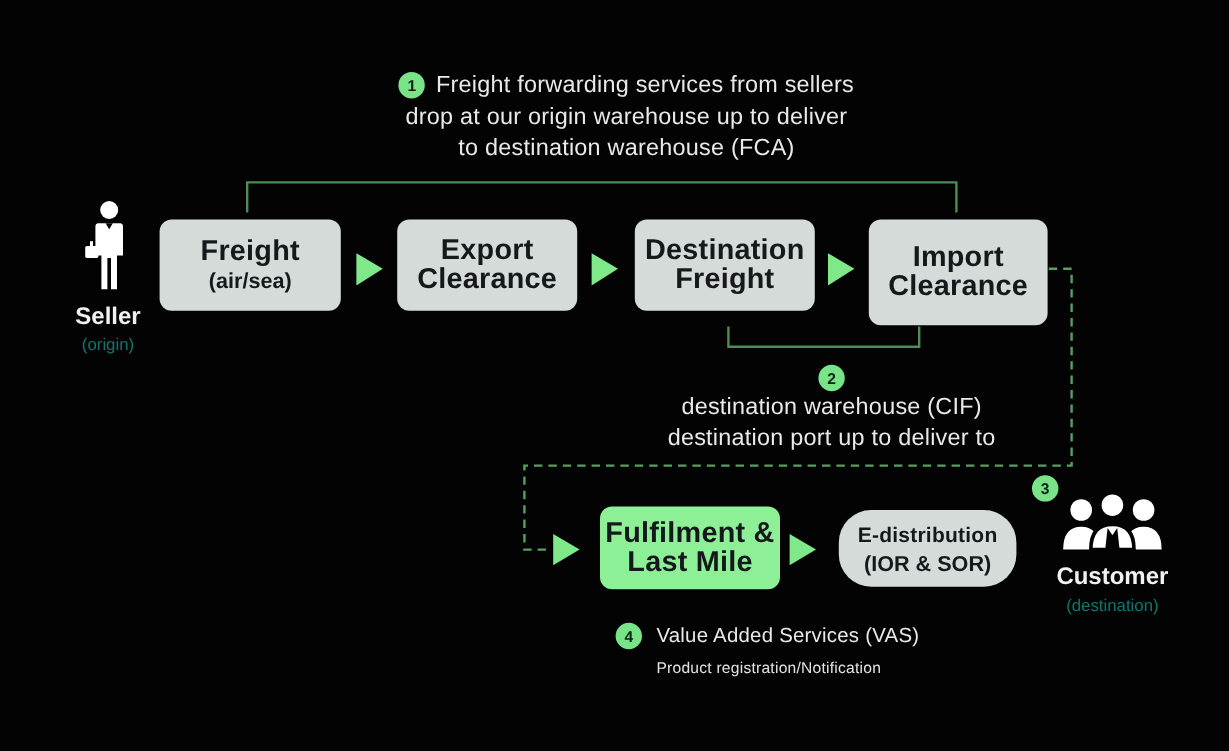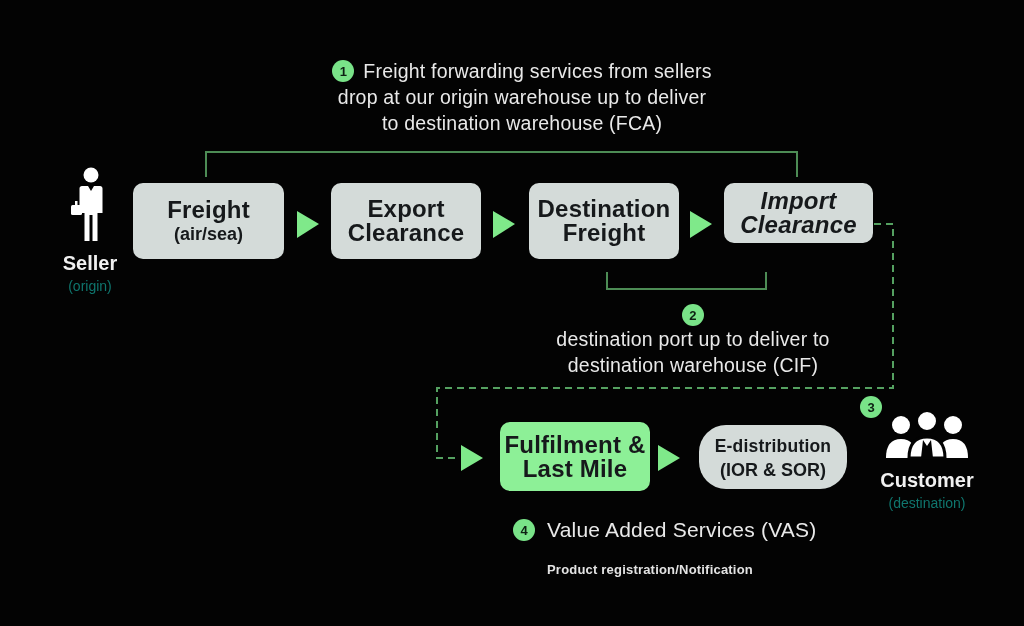--- a/index.html
+++ b/index.html
@@ -27,22 +27,22 @@
   .pbox.green{background:#8df097;}
 
   
   .actor{position:absolute;display:flex;flex-direction:column;align-items:center;
     color:#f1f1f1;text-align:center;}
   .actor .lbl{font-size:20px;font-weight:600;line-height:24px;margin-top:4px;}
   .actor .sub{font-size:14px;font-weight:400;color:#0f766e;line-height:18px;margin-top:2px;}
 
   
   .ann4{position:absolute;display:flex;align-items:flex-start;gap:12px;color:#e9e9e9;text-align:left;}
-  .ann4 .title{font-size:21px;font-weight:500;line-height:22px;letter-spacing:.2px;}
-  .ann4 .subtitle{font-size:13px;font-weight:700;margin-top:21px;color:#e3e3e3;letter-spacing:.2px;}
+  .ann4 .title{font-size:17px;font-weight:500;line-height:22px;letter-spacing:.2px;}
+  .ann4 .subtitle{font-size:13px;font-weight:400;margin-top:8px;color:#e3e3e3;letter-spacing:.2px;}
 </style>
 </head>
 <body>
 
 <div class="stage">
 
   <svg class="overlay" viewBox="0 0 1024 626">
 
     <polyline points="206,177 206,152 797,152 797,177" fill="none" stroke="#4d8c55" stroke-width="2"></polyline>
 
@@ -87,31 +87,31 @@
     <div class="s">(air/sea)</div>
   </div>
   <div class="pbox" style="left:331px;top:183px;width:150px;height:76px;">
     <div class="t">Export</div>
     <div class="t">Clearance</div>
   </div>
   <div class="pbox" style="left:529px;top:183px;width:150px;height:76px;">
     <div class="t">Destination</div>
     <div class="t">Freight</div>
   </div>
-  <div class="pbox" style="left:724px;top:183px;width:149px;height:60px;font-style:italic;">
+  <div class="pbox" style="left:724px;top:183px;width:149px;height:88px;">
     <div class="t">Import</div>
     <div class="t">Clearance</div>
   </div>
 
   <div class="annotation" style="left:453px;top:304px;width:480px;">
     <div class="ann-line1">
       <span class="badge">2</span>
     </div>
+    <div>destination warehouse (CIF)</div>
     <div>destination port up to deliver to</div>
-    <div>destination warehouse (CIF)</div>
   </div>
 
   <div class="pbox green" style="left:500px;top:422px;width:150px;height:69px;">
     <div class="t">Fulfilment &amp;</div>
     <div class="t">Last Mile</div>
   </div>
   <div class="pbox" style="left:699px;top:425px;width:148px;height:64px;border-radius:27px;">
     <div class="t" style="font-size:17.5px;">E-distribution</div>
     <div class="s">(IOR &amp; SOR)</div>
   </div>

